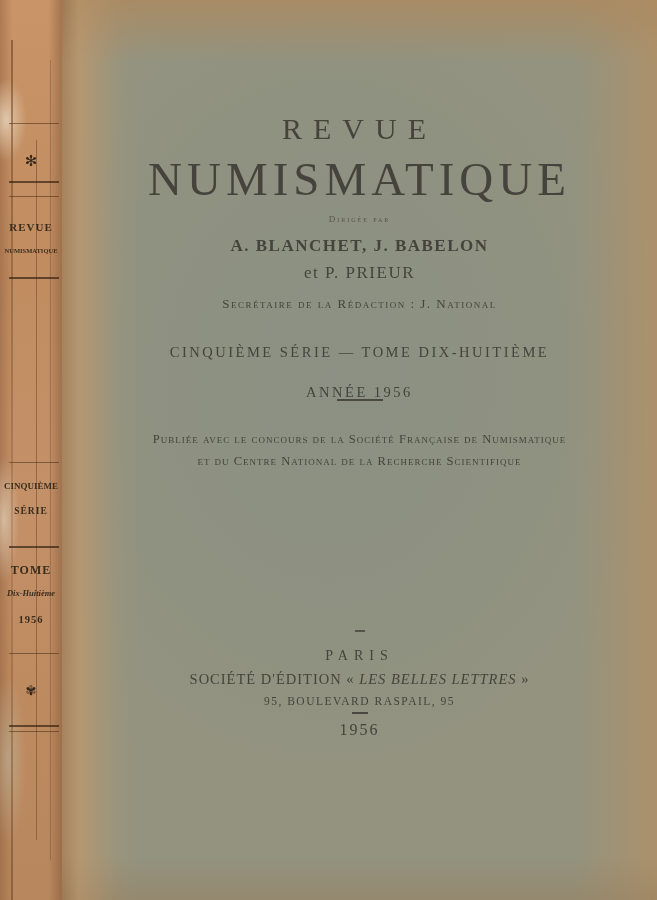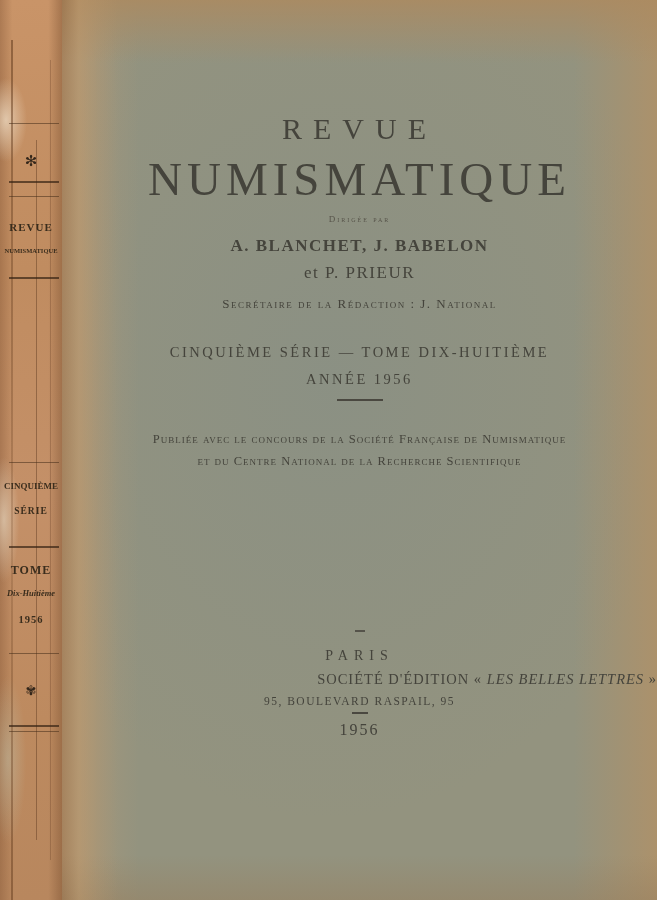--- a/index.html
+++ b/index.html
@@ -42,25 +42,25 @@
       #93937f;
   }
   .line{position:absolute;width:100%;text-align:center;color:#45443c;white-space:nowrap;}
   .t-revue{top:112px;font-size:30px;letter-spacing:11px;font-weight:400;}
   .t-numis{top:152px;font-size:47px;letter-spacing:5px;font-weight:400;}
   .t-dirigee{top:214px;font-size:9px;letter-spacing:2px;font-variant:small-caps;color:#57544a;text-align:center;}
   .t-ed1{top:236px;font-size:17px;letter-spacing:1.5px;font-weight:600;}
   .t-ed2{top:263px;font-size:17px;letter-spacing:1.5px;font-weight:400;}
   .t-secr{top:296px;font-size:13px;letter-spacing:1.5px;font-variant:small-caps;}
   .t-serie{top:344px;font-size:14.5px;letter-spacing:2.5px;}
-  .t-annee{top:371px;font-size:14.5px;letter-spacing:2.5px;}
+  .t-annee{top:384px;font-size:14.5px;letter-spacing:2.5px;}
   .t-note1{top:432px;font-size:12.5px;letter-spacing:1px;font-variant:small-caps;}
   .t-note2{top:454px;font-size:12.5px;letter-spacing:1px;font-variant:small-caps;}
   .t-paris{top:648px;font-size:14px;letter-spacing:6px;}
-  .t-pub{top:671px;font-size:14.5px;letter-spacing:1px;text-align:right;}
+  .t-pub{top:671px;font-size:14.5px;letter-spacing:1px;}
   .t-pub .it{font-style:italic;}
   .t-addr{top:695px;font-size:11.5px;letter-spacing:1.5px;}
   .t-year{top:721px;font-size:16px;letter-spacing:2px;}
   .rule{position:absolute;left:50%;transform:translateX(-50%);background:#4a4840;height:2px;}
   .rule-annee{top:399px;width:46px;}
   .dash-paris{top:630px;width:10px;height:1.5px;background:#55534a;}
   .dash-addr{top:712px;width:16px;height:1.5px;}
   
   .s-revue{top:221px;font-size:11px;letter-spacing:1px;font-weight:600;}
   .s-numis{top:247px;font-size:6.5px;letter-spacing:0;font-weight:600;}

